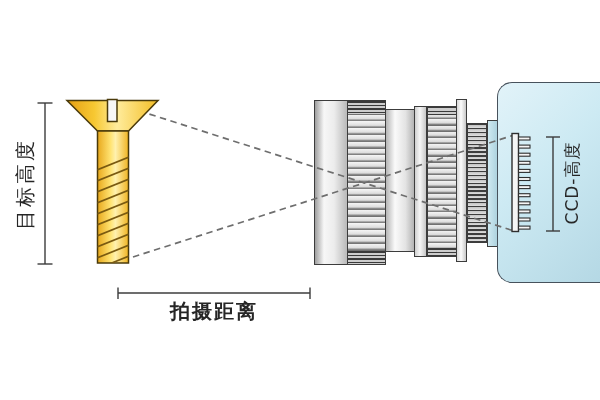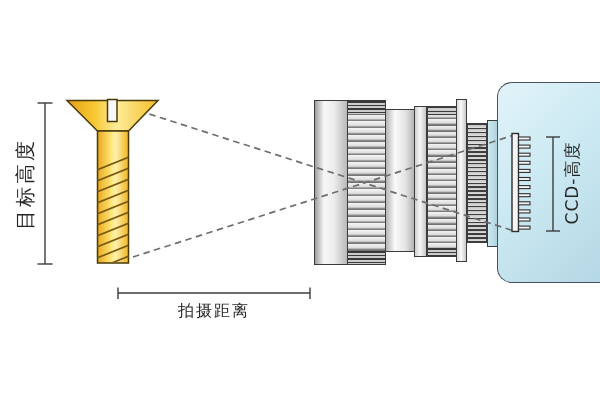--- a/index.html
+++ b/index.html
@@ -35,21 +35,21 @@
     box-sizing:border-box;border:1.6px solid #47525c;border-right:none;
     border-radius:15px 0 0 15px;
     background:linear-gradient(135deg,#e2f3f9 0%,#cdeaf3 40%,#b2d6e3 100%);
   }
   
   .overlay{position:absolute;left:0;top:0;width:600px;height:400px;}
   
   .label{position:absolute;color:#262626;white-space:nowrap;}
   .label-target{left:25px;top:184px;font-size:20px;letter-spacing:3px;font-weight:500;
     transform:translate(-50%,-50%) rotate(-90deg);}
-  .label-dist{left:214px;top:311px;font-size:16px;letter-spacing:2px;font-weight:400;
+  .label-dist{left:214px;top:311px;font-size:20px;letter-spacing:2px;font-weight:700;
     transform:translate(-50%,-50%);}
   .label-ccd{left:572px;top:183px;font-size:17px;letter-spacing:1px;font-weight:500;
     transform:translate(-50%,-50%) rotate(-90deg);}
 </style>
 </head>
 <body>
 
 <div class="canvas">
 
   <div class="sec sec1"></div>

